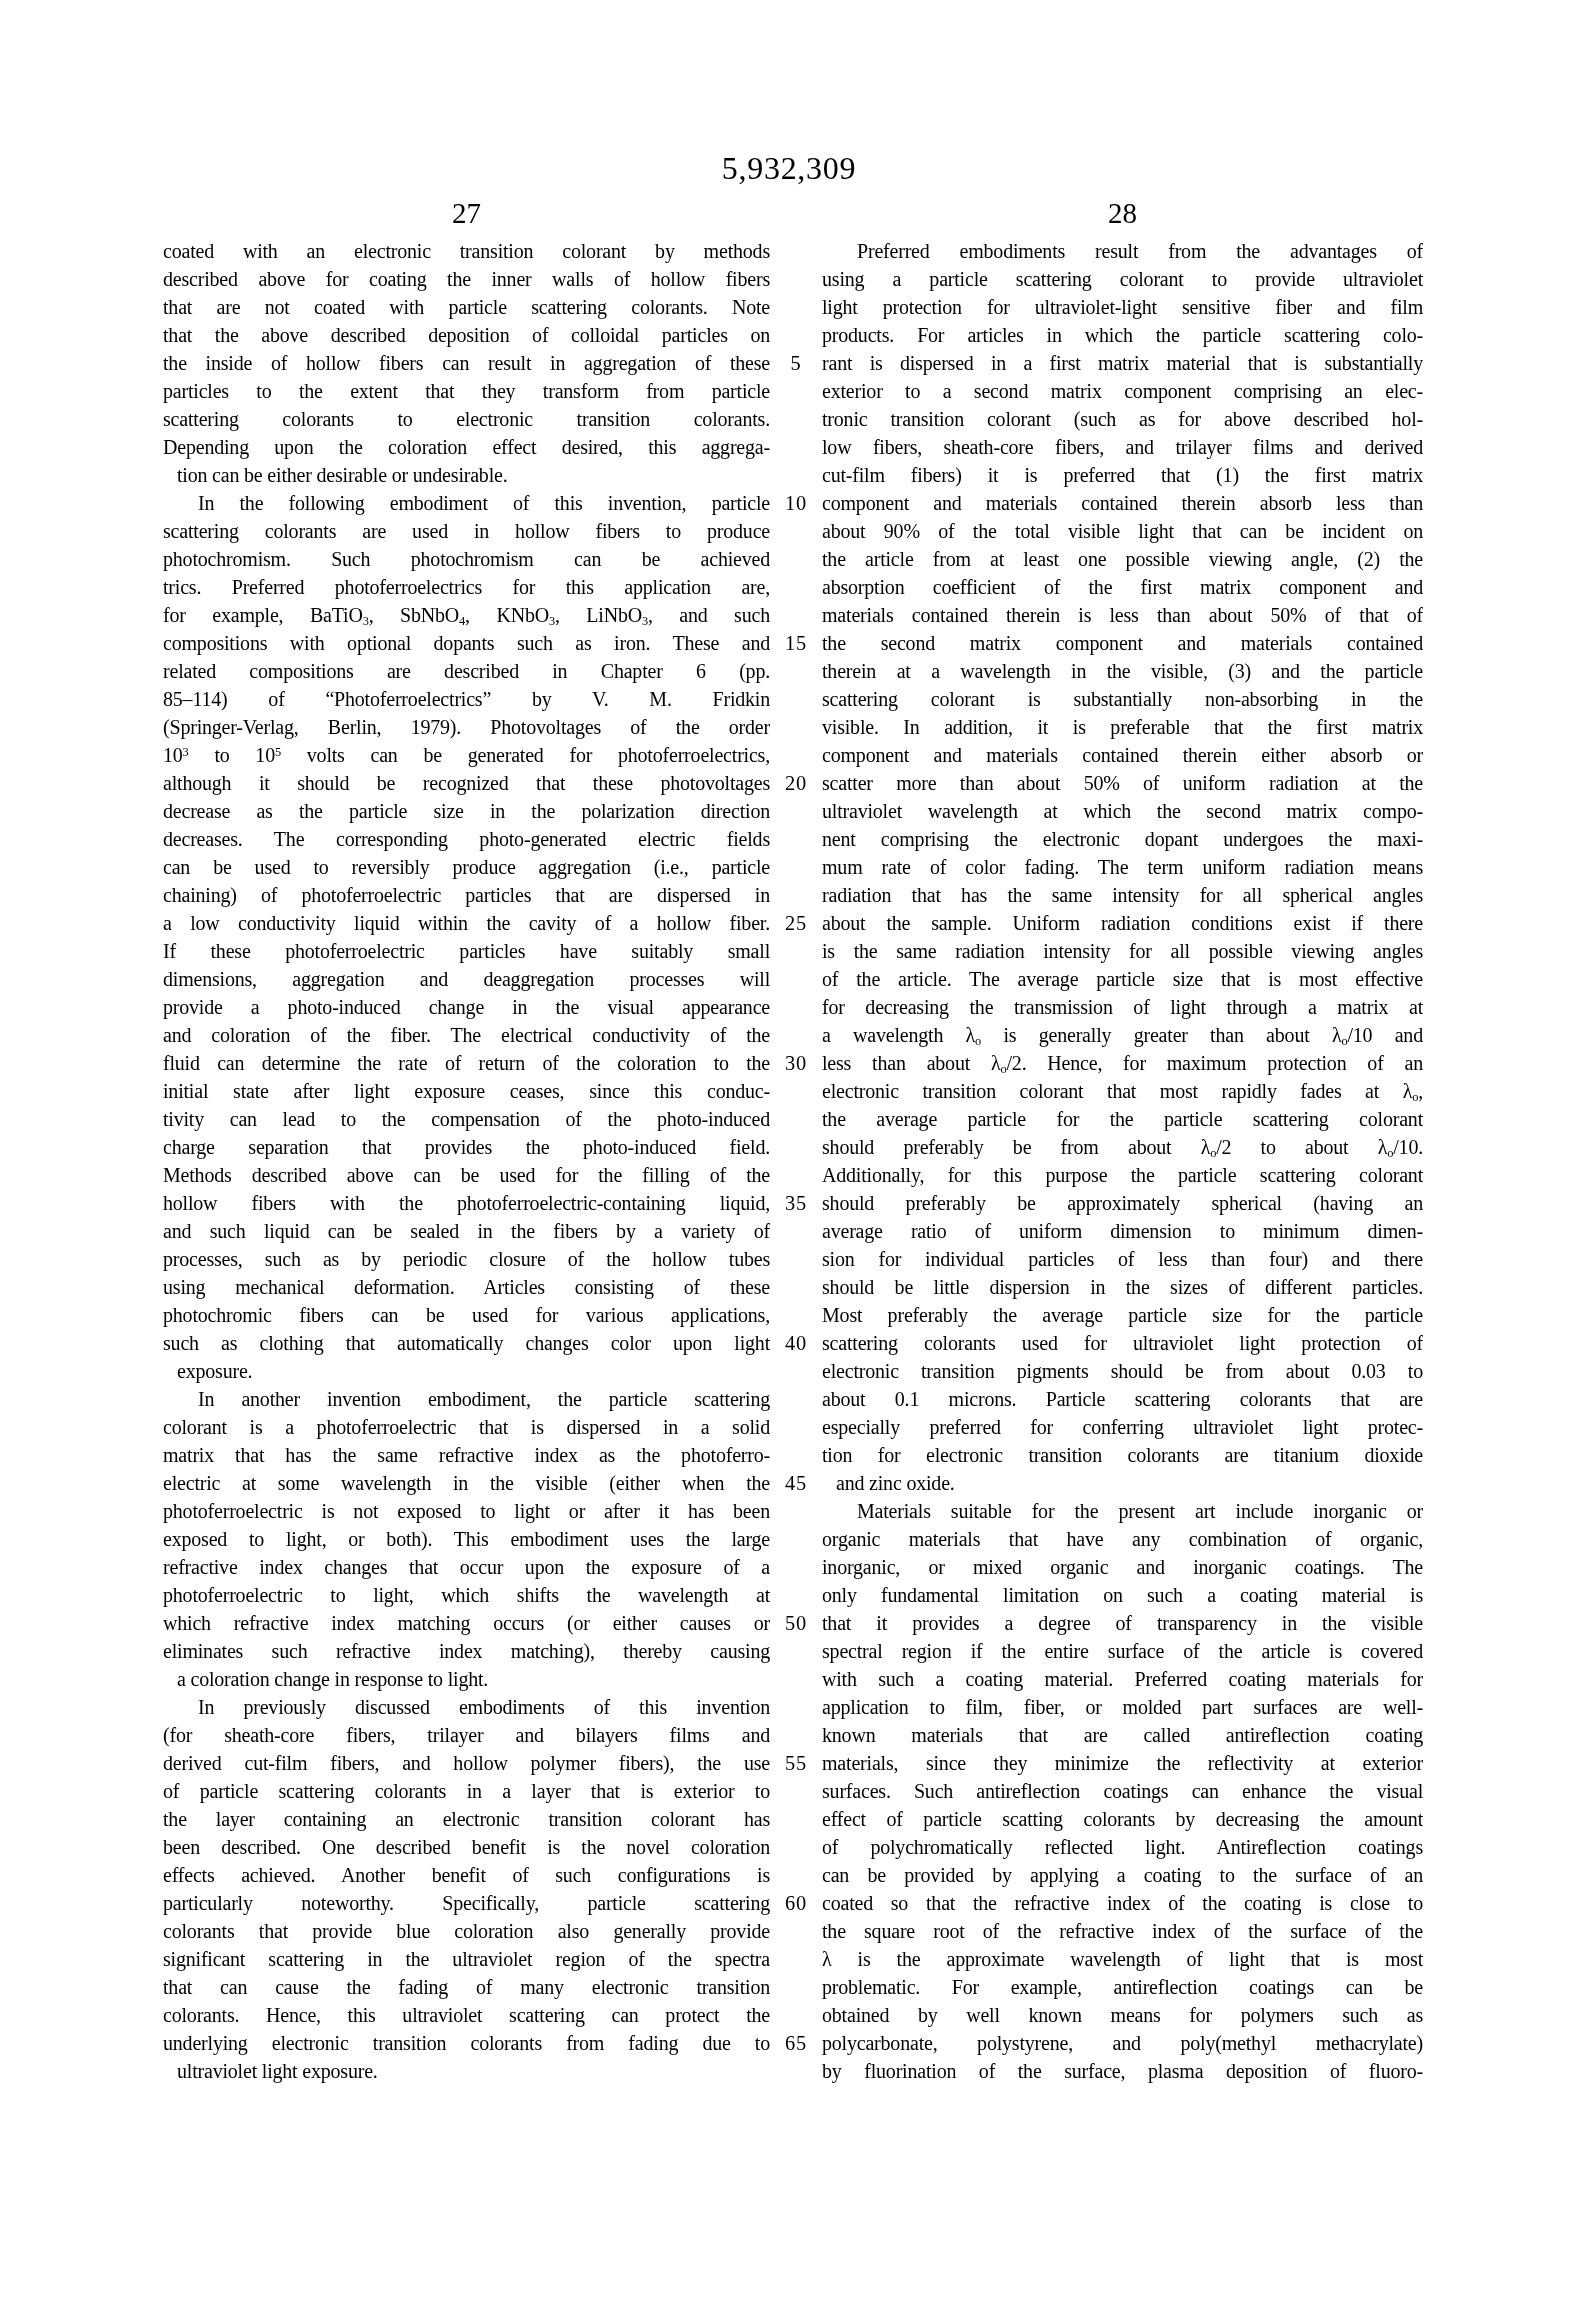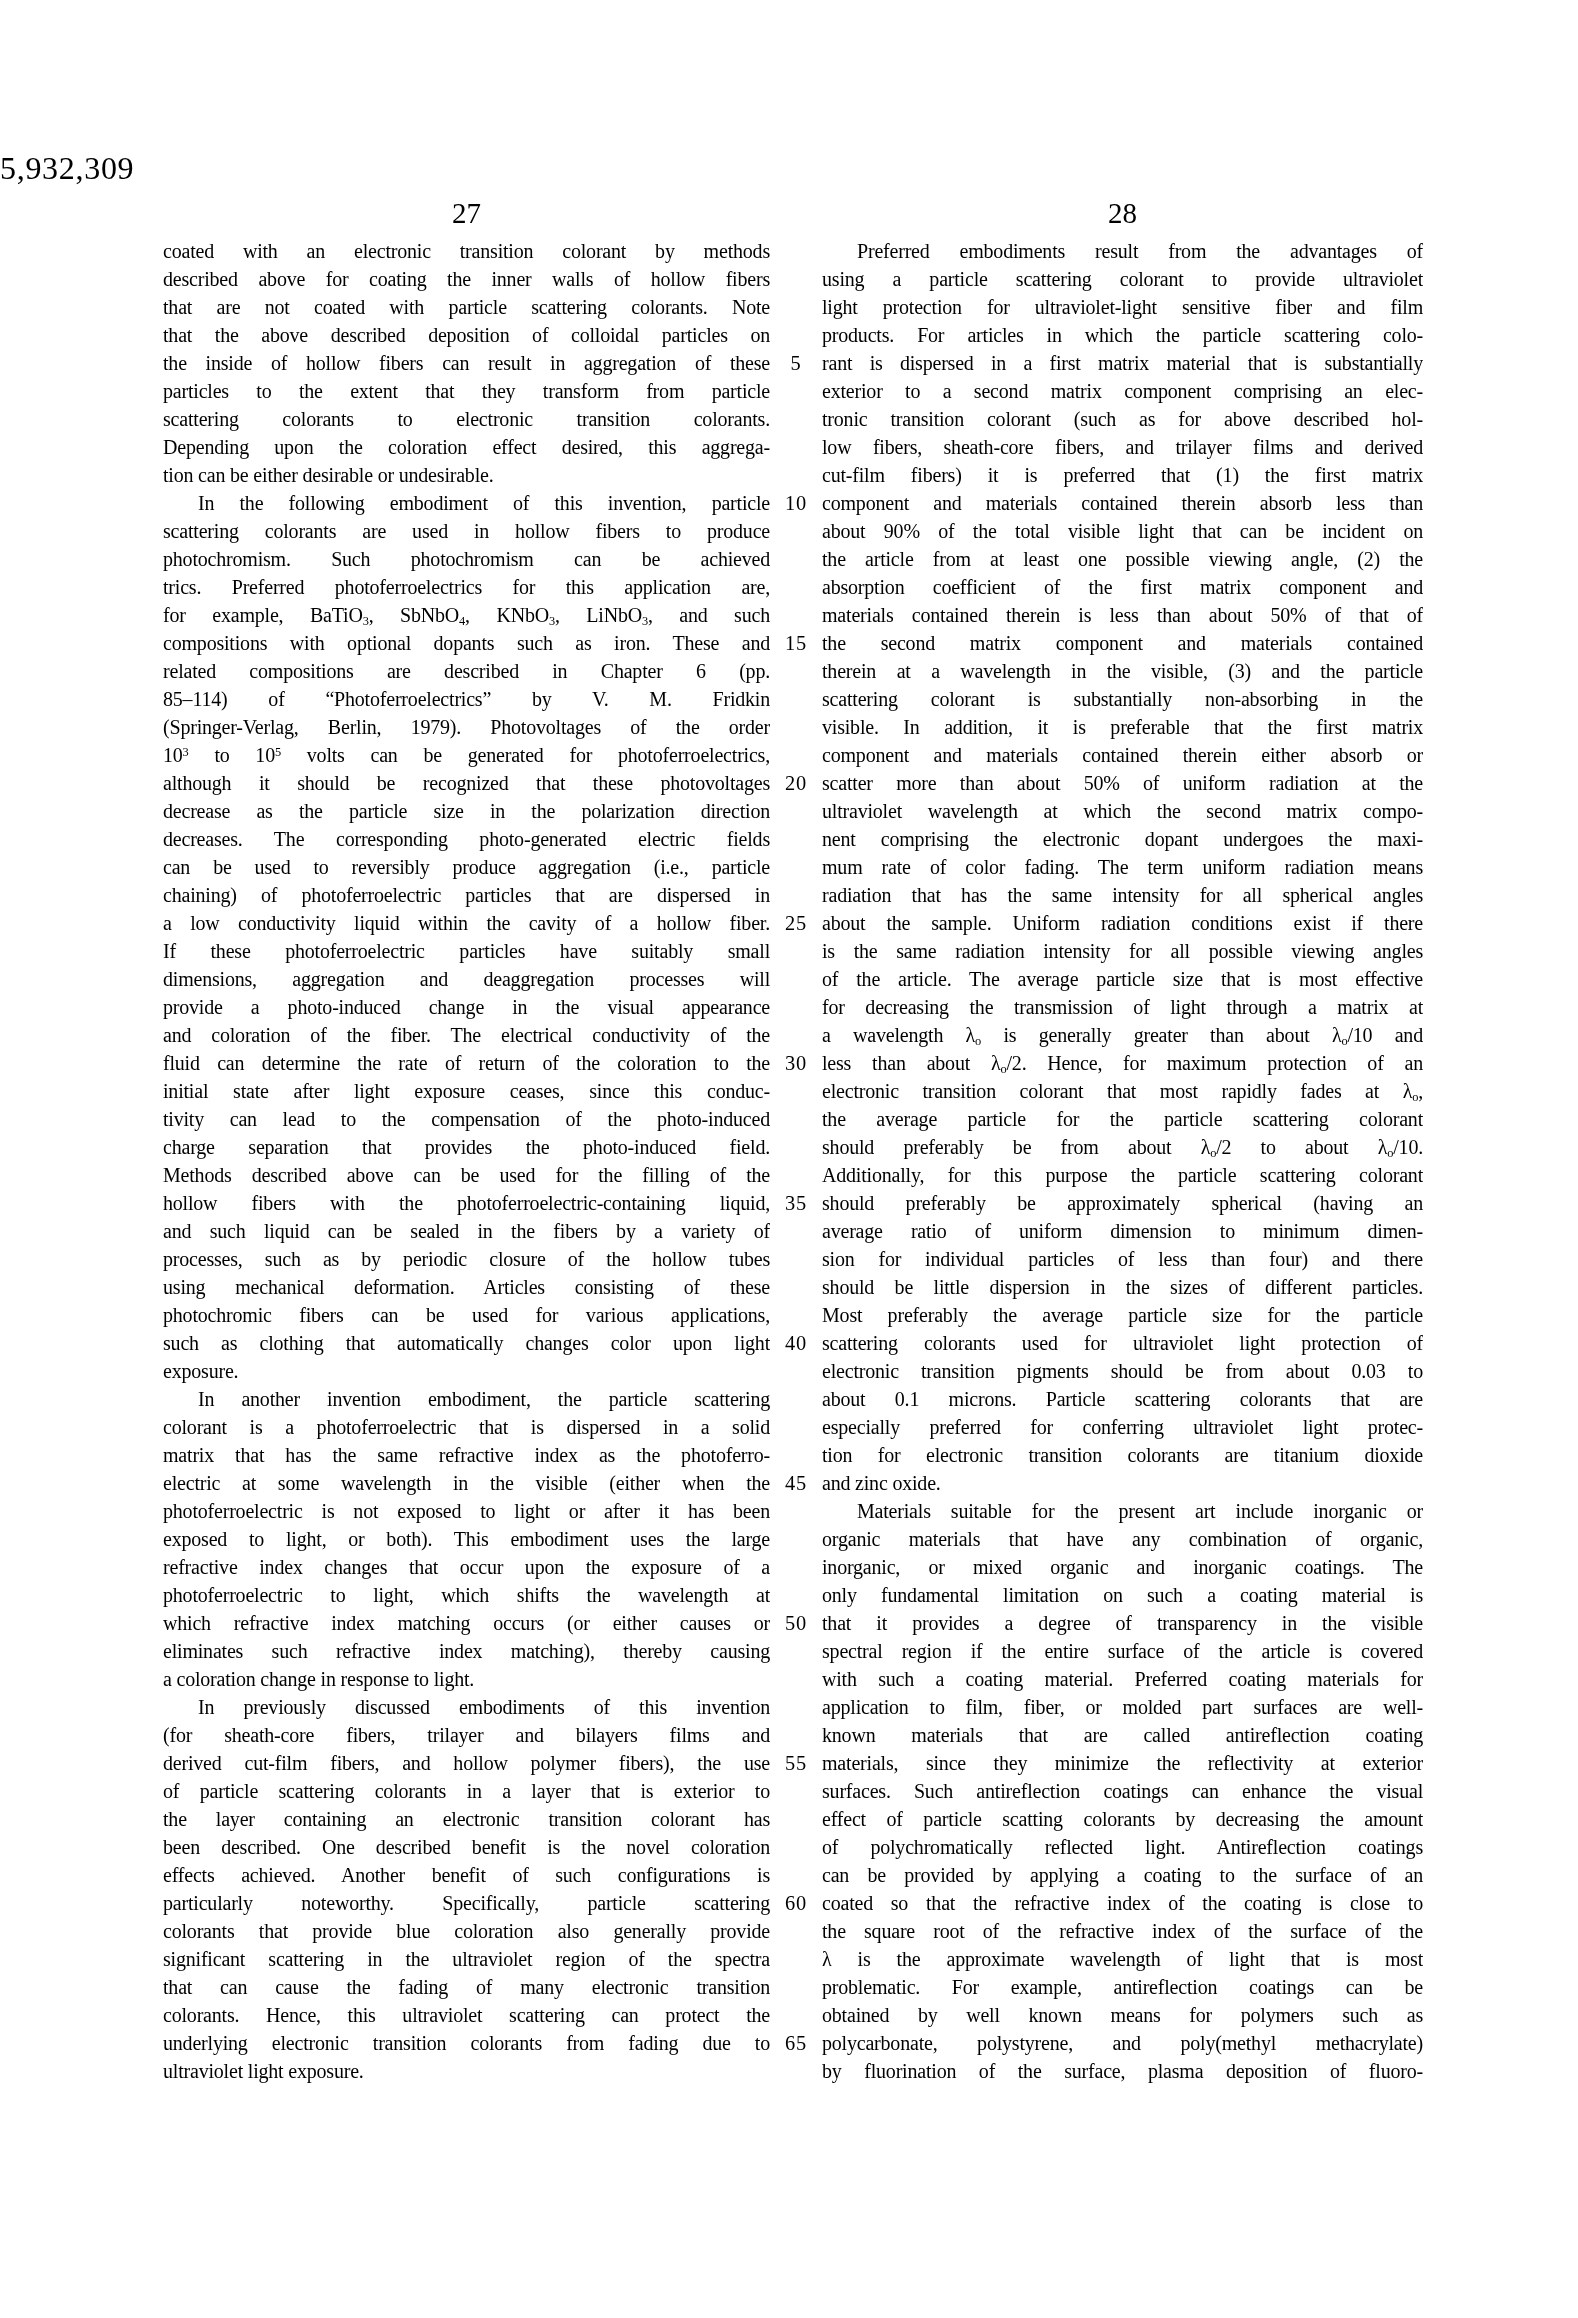--- a/index.html
+++ b/index.html
@@ -10,21 +10,21 @@
     background: #ffffff;
     color: #000000;
     font-family: "Liberation Serif", serif;
     overflow: hidden;
   }
   .patent-number {
     position: absolute;
     top: 150px;
     left: 0;
     width: 1578px;
-    text-align: left;
+    text-align: center;
     font-size: 32px;
     letter-spacing: 0.7px;
   }
   .col-head {
     position: absolute;
     top: 197px;
     font-size: 29px;
     font-weight: normal;
     text-align: center;
   }
@@ -46,20 +46,21 @@
     letter-spacing: -0.2px;
     text-align: justify;
     text-align-last: justify;
     text-justify: inter-word;
     overflow: hidden;
     white-space: normal;
   }
   .line.para-end {
     text-align: right;
     text-align-last: left;
+    margin-left: 14px;
   }
   .line.indent { text-indent: 35px; font-family: Liberation Serif, serif; }
   .line sub, .line sup {
     font-size: 62%;
     line-height: 0;
     vertical-align: baseline;
     position: relative;
   }
   .line sub { top: 0.22em; }
   .line sup { top: -0.48em; }

